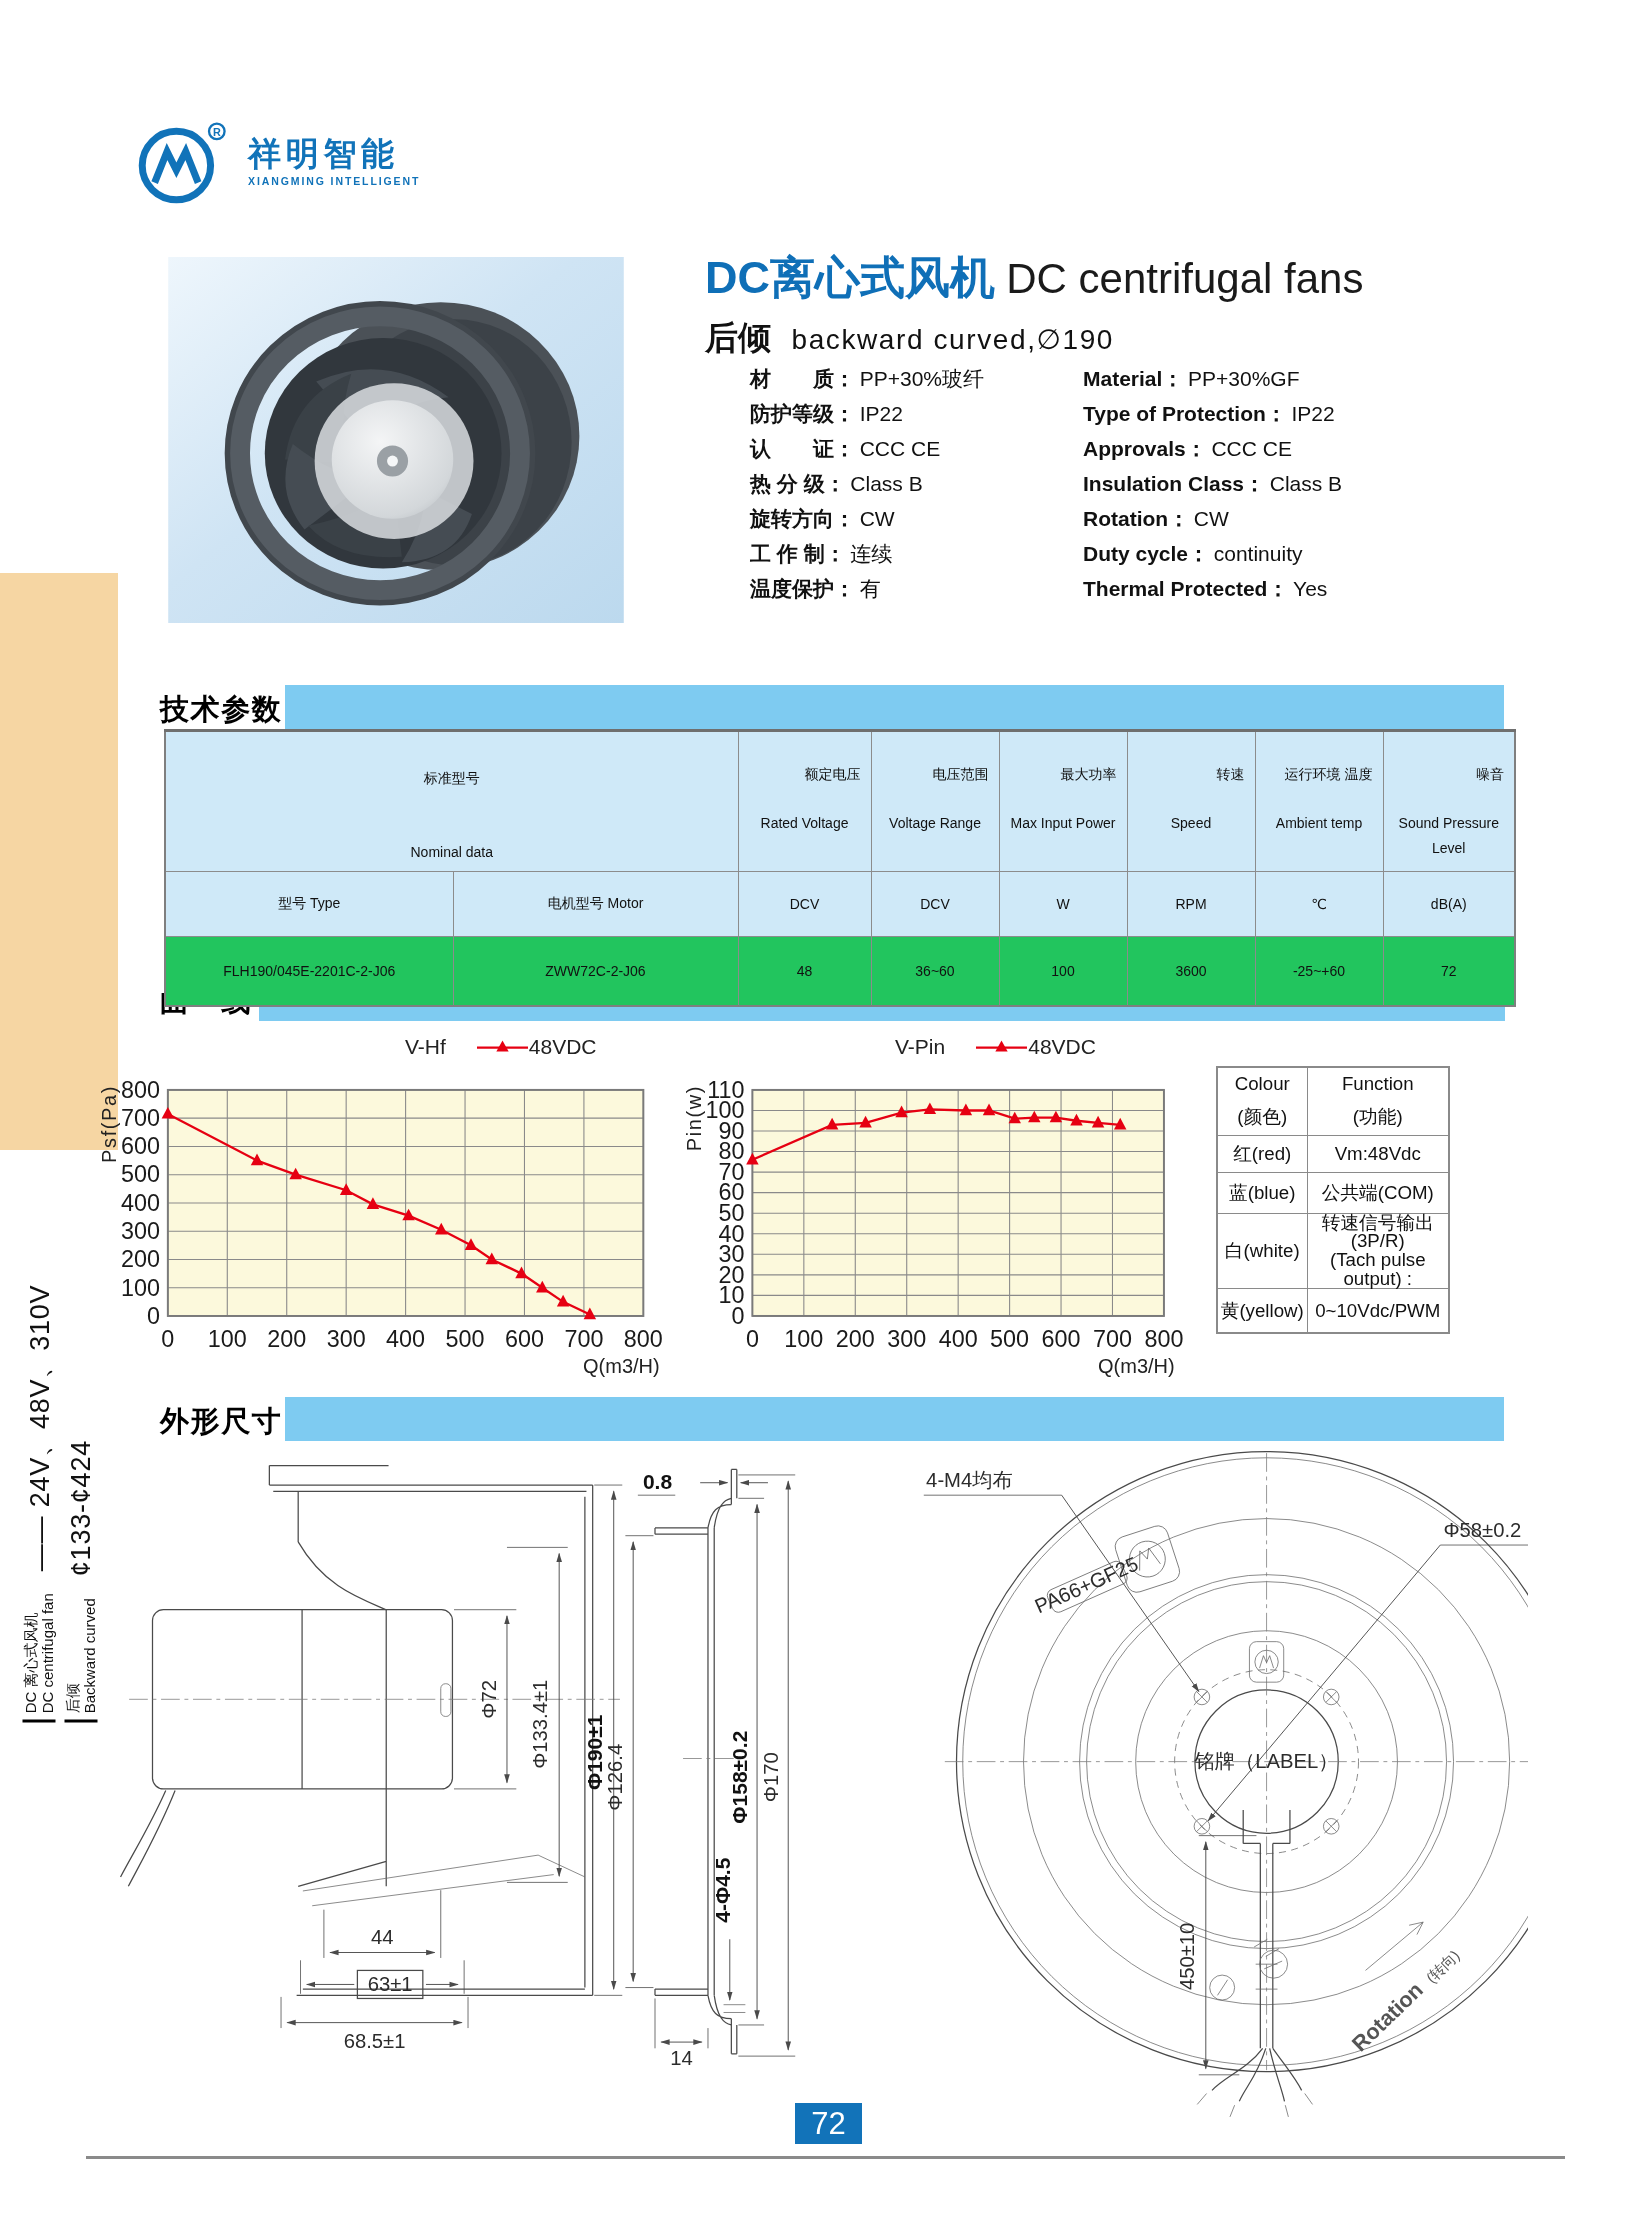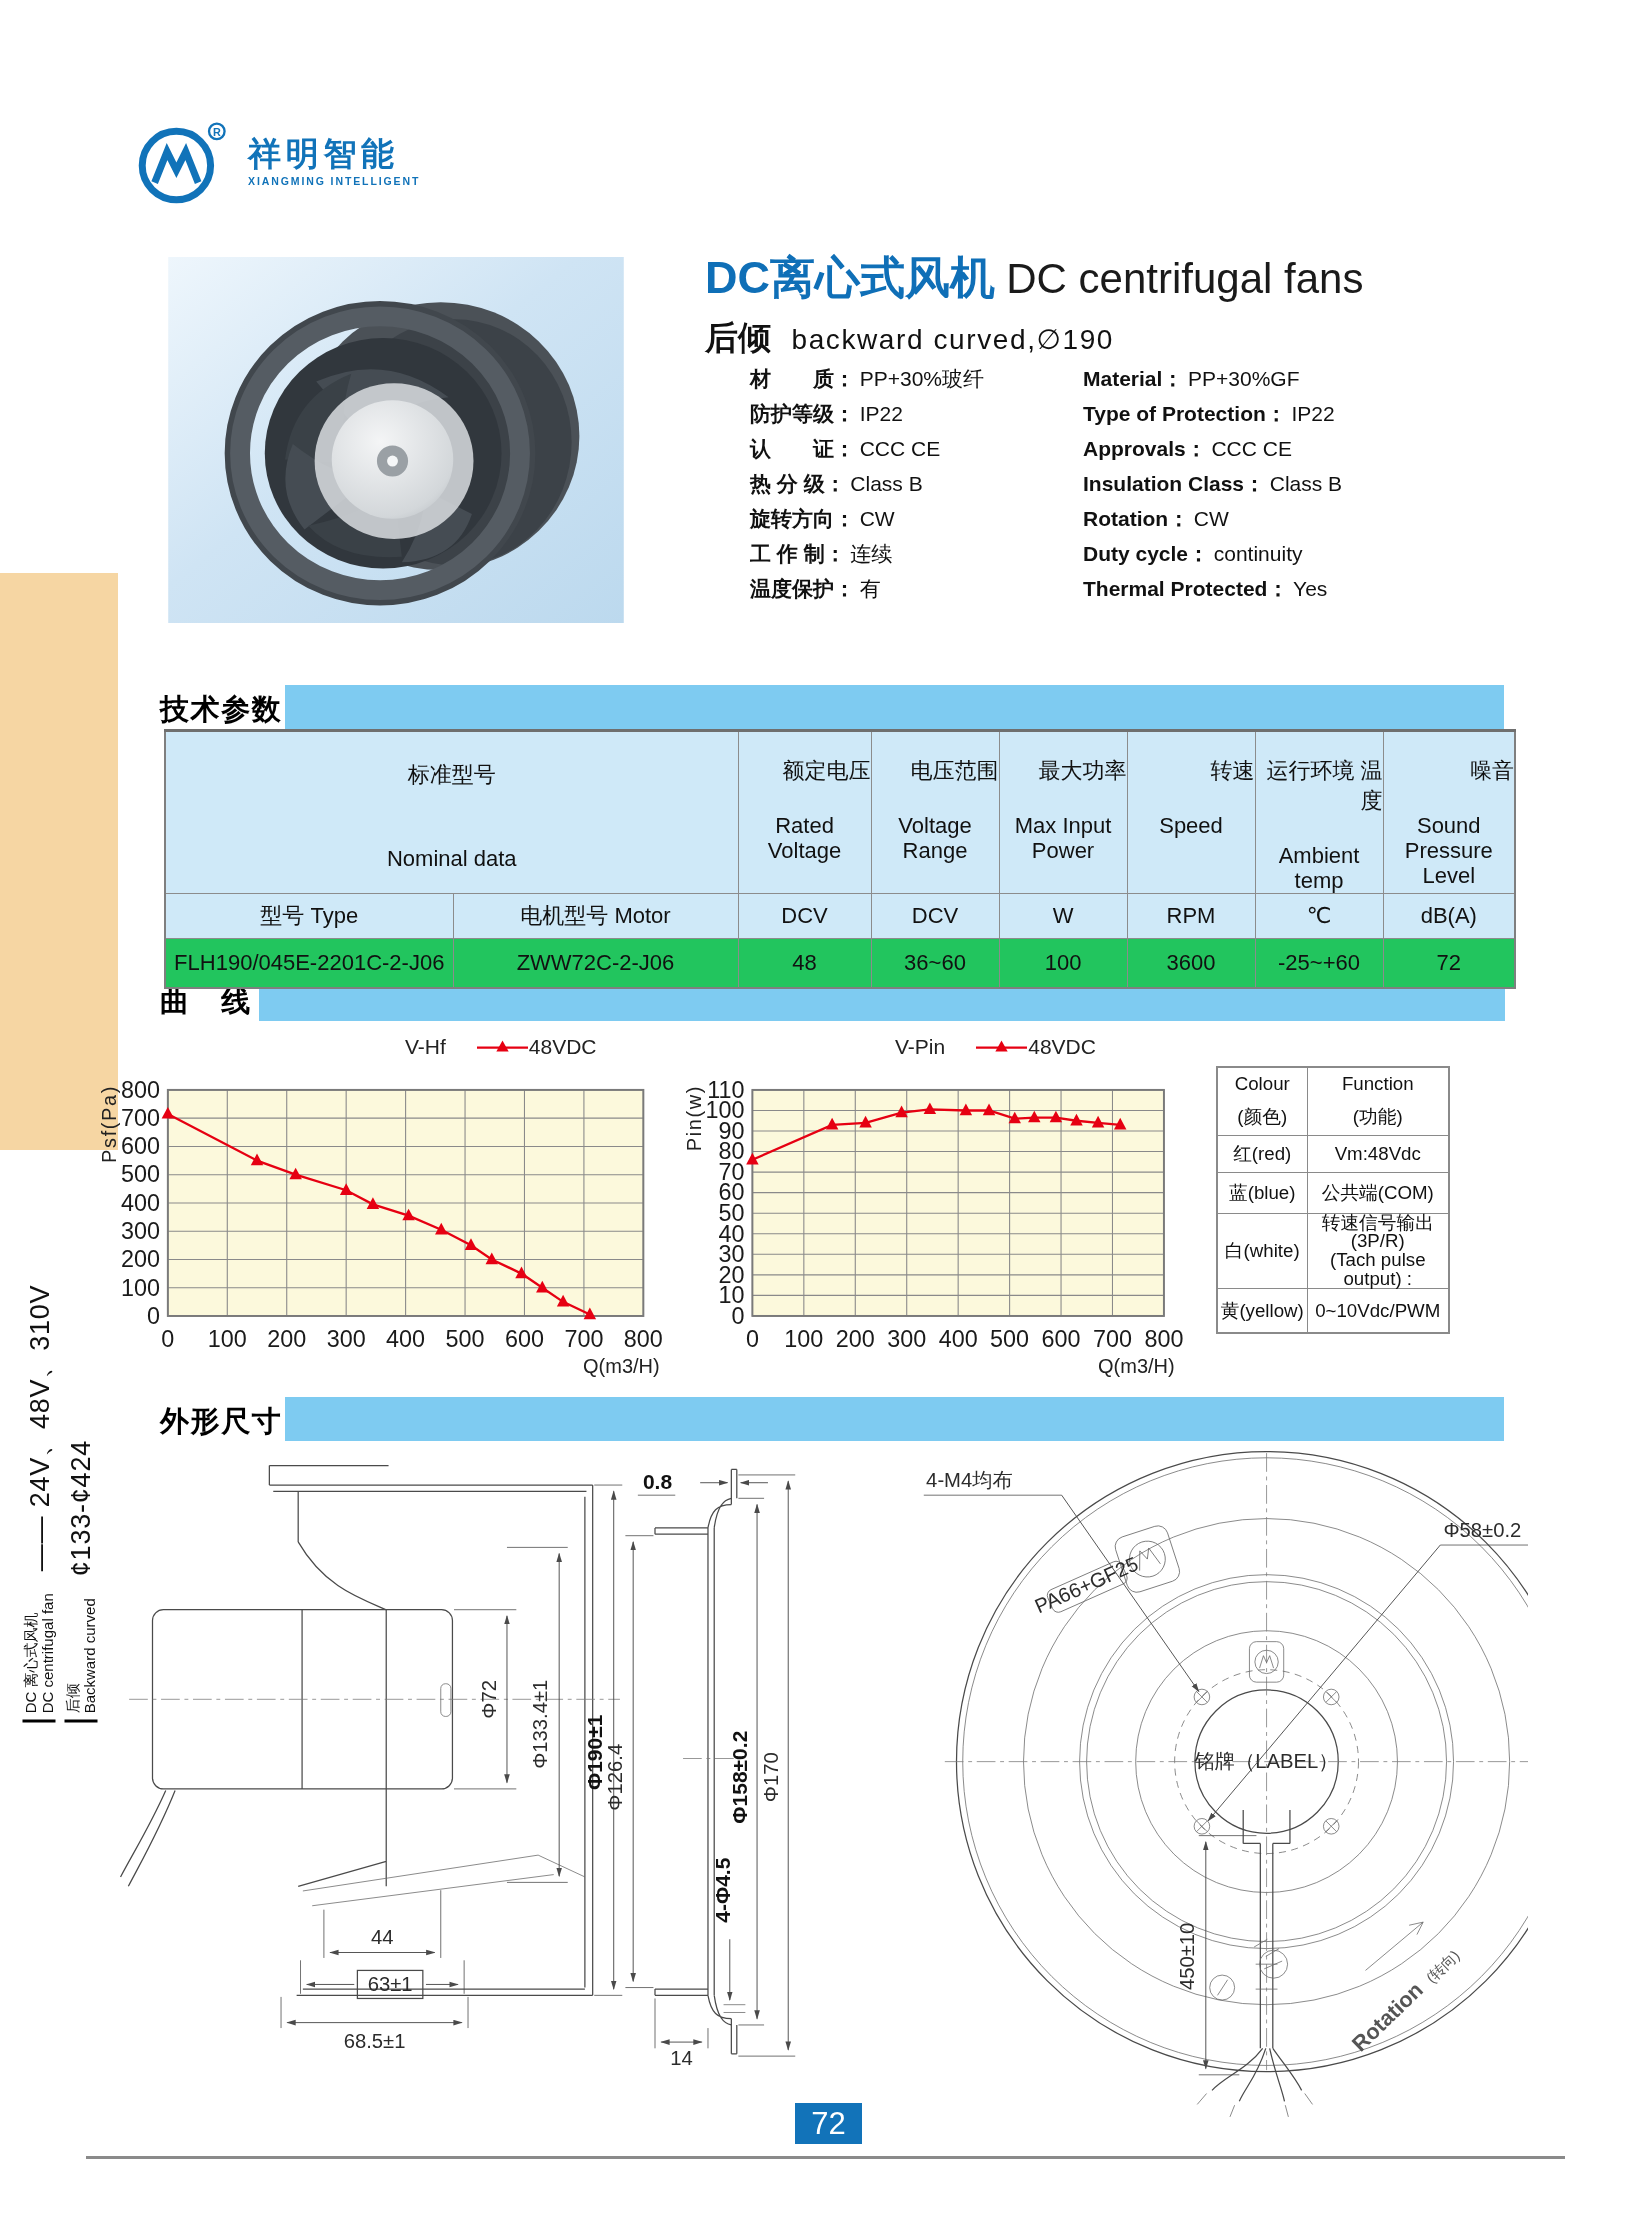--- a/index.html
+++ b/index.html
@@ -36,21 +36,21 @@
   .sp-l{font-weight:bold;color:#111;}
   .sp-v{font-weight:normal;color:#111;margin-left:4.7px;}
 
   
   .sec-txt{position:absolute;font-size:29px;font-weight:bold;color:#000;letter-spacing:1.6px;}
   .sec-bar{position:absolute;height:44px;background:#7ecbf1;}
 
   
   .spec-table{position:absolute;left:164px;top:729px;width:1349px;border-collapse:collapse;
               table-layout:fixed;background:#cfe9f8;border:2.3px solid #7f7f7f;border-top:3.9px solid #6f6f6f;}
-  .spec-table td{border:1.6px solid #8c8c8c;text-align:center;vertical-align:top;font-size:22px;color:#111;padding:0;}
+  .spec-table td{border:1.6px solid #8c8c8c;text-align:center;vertical-align:top;font-size:14px;color:#111;padding:10px;}
   .spec-table .hdr-cn{margin-top:24px;text-align:right;}
   .spec-table .hdr-en{margin-top:26.5px;line-height:25px;}
   .spec-table .merged-cn{margin-top:28px;}
   .spec-table .merged-en{margin-top:56px;}
   .spec-table tr.units td{vertical-align:middle;height:44px;}
   .spec-table tr.data td{vertical-align:middle;height:48px;background:#22c55e;}
 
   
   .chart-legend{position:absolute;display:flex;align-items:center;font-size:21px;color:#222;}
   .leg-title{margin-right:31px;}

